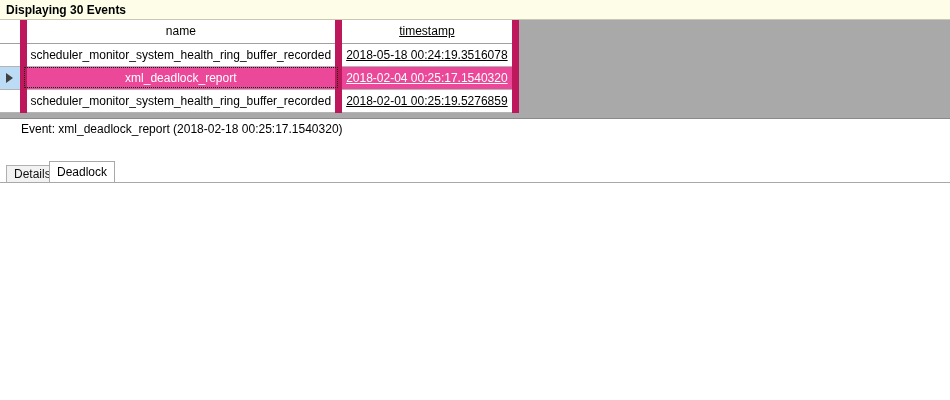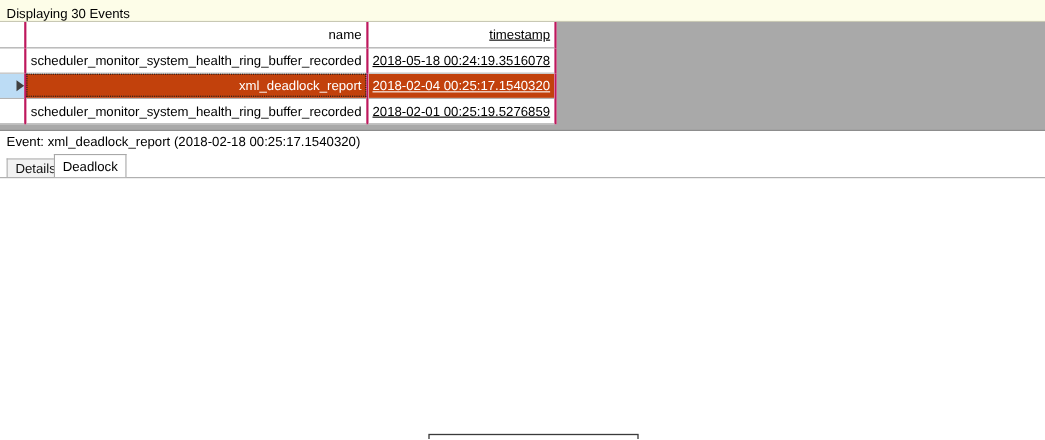--- a/index.html
+++ b/index.html
@@ -15,61 +15,62 @@
     font-size: 12px;
     color: #000000;
   }
 
   
   #events-banner {
     height: 20px;
     background: #fdfde8;
     border-bottom: 1px solid #c8c8b4;
     display: flex;
-    align-items: flex-end;
+    align-items: center;
     padding-left: 6px;
     box-sizing: border-box;
     font-size: 12px;
+    font-weight: bold;
   }
 
   
   #events-grid-wrap {
     height: 99px;
     background: #a9a9a9;
     position: relative;
     box-sizing: border-box;
     border-bottom: 1px solid #8a8a8a;
   }
   table.grid {
     border-collapse: collapse;
     table-layout: fixed;
     background: #ffffff;
   }
   table.grid td, table.grid th {
-    border-right: 2px solid #be185d;
+    border-right: 7px solid #be185d;
     border-bottom: 1px solid #b4b4b4;
     padding: 0 4px;
     font-weight: normal;
     font-size: 12px;
-    text-align: right;
+    text-align: center;
     height: 23px;
     box-sizing: border-box;
     white-space: nowrap;
     overflow: hidden;
   }
   table.grid th {
     background: #ffffff;
     border-bottom: 1px solid #a0a0a0;
   }
   .col-sel   { width: 23px; padding: 0 !important; text-align: center; }
   .col-name  { width: 280px; }
   .col-time  { width: 166px; text-decoration: underline; }
 
   tr.row-selected td {
-    background: #c2410c;
+    background: #ec4899;
     color: #ffffff;
   }
   tr.row-selected td.col-sel {
     background: #bcdcf5;
     color: #000000;
   }
   td.cell-focus {
     outline: 1px dotted #1a1a1a;
     outline-offset: -2px;
   }
@@ -80,33 +81,34 @@
     border-bottom: 5px solid transparent;
     border-left: 7px solid #404040;
     vertical-align: middle;
   }
 
   
   #event-caption {
     height: 20px;
     display: flex;
     align-items: center;
-    padding-left: 6px;
+    padding-left: 21px;
     box-sizing: border-box;
     background: #ffffff;
     font-size: 12px;
   }
 
   
   #tabstrip {
     height: 22px;
     position: relative;
     background: #ffffff;
     padding-left: 24px;
     box-sizing: border-box;
+    margin-top: 21px;
   }
   .tab {
     position: absolute;
     bottom: 0;
     box-sizing: border-box;
     border: 1px solid #b0b0b0;
     border-bottom: none;
     background: #f0f0f0;
     font-size: 12px;
     line-height: 1;

